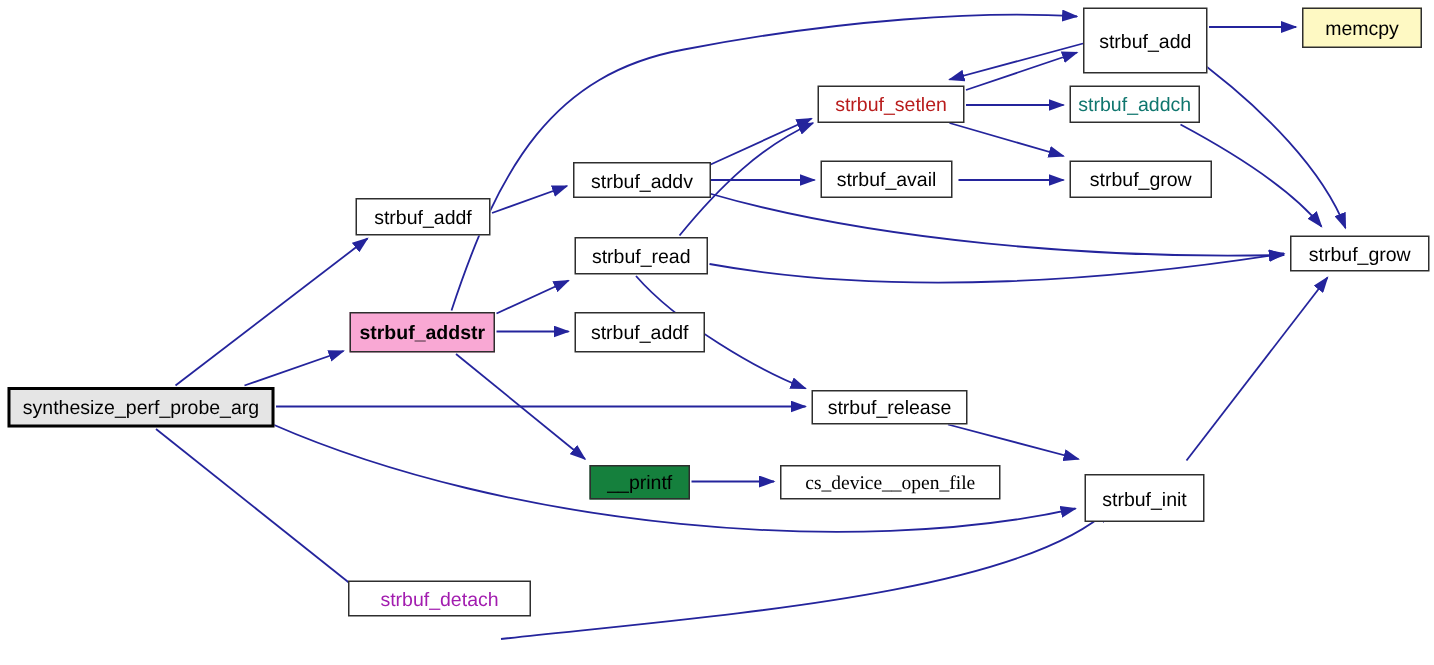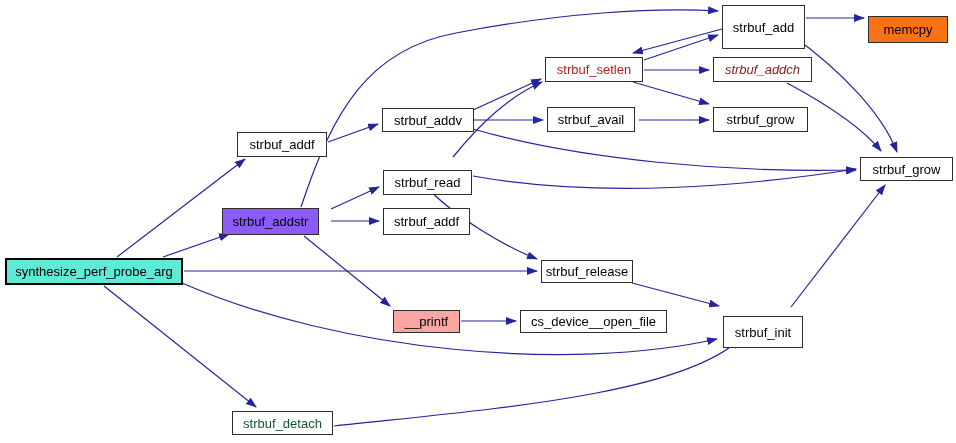--- a/index.html
+++ b/index.html
@@ -63,32 +63,32 @@
         <path d="M633,82 L709,104" fill="none" stroke="#24249c" stroke-width="1.2" marker-end="url(#arrow)"></path>
         <path d="M639,120 L709,120" fill="none" stroke="#24249c" stroke-width="1.2" marker-end="url(#arrow)"></path>
         <path d="M806,18 L864,18" fill="none" stroke="#24249c" stroke-width="1.2" marker-end="url(#arrow)"></path>
         <path d="M789,33 C846,74 883,116 897,152" fill="none" stroke="#24249c" stroke-width="1.2" marker-end="url(#arrow)"></path>
         <path d="M787,83 C830,106 864,130 881,151" fill="none" stroke="#24249c" stroke-width="1.2" marker-end="url(#arrow)"></path>
         <path d="M632,283 L719,306" fill="none" stroke="#24249c" stroke-width="1.2" marker-end="url(#arrow)"></path>
         <path d="M791,307 L885,185" fill="none" stroke="#24249c" stroke-width="1.2" marker-end="url(#arrow)"></path>
       </g>
   </svg>
   <div>
-      <div class="node main" style="left: 5px; top: 258px; width: 178px; height: 27px; background: #5eead4; border-color: rgb(0, 0, 0); color: rgb(0, 0, 0);">synthesize_perf_probe_arg</div>
+      <div class="node main" style="left: 5px; top: 258px; width: 178px; height: 27px; background: #e5e5e5; border-color: rgb(0, 0, 0); color: rgb(0, 0, 0);">synthesize_perf_probe_arg</div>
       <div class="node" style="left: 237px; top: 132px; width: 90px; height: 25px; background: rgb(255, 255, 255); border-color: rgb(46, 46, 46); color: rgb(0, 0, 0);">strbuf_addf</div>
-      <div class="node" style="left: 222px; top: 208px; width: 97px; height: 27px; background: #8b5cf6; border-color: rgb(46, 46, 46); color: rgb(0, 0, 0);">strbuf_addstr</div>
-      <div class="node" style="left: 232px; top: 411px; width: 101px; height: 24px; background: rgb(255, 255, 255); border-color: rgb(46, 46, 46); color: #14532d;">strbuf_detach</div>
+      <div class="node" style="left: 233px; top: 208px; width: 97px; height: 27px; background: #f9a8d4; border-color: rgb(46, 46, 46); color: rgb(0, 0, 0); font-weight: bold;">strbuf_addstr</div>
+      <div class="node" style="left: 232px; top: 387px; width: 122px; height: 24px; background: rgb(255, 255, 255); border-color: rgb(46, 46, 46); color: #a21caf;">strbuf_detach</div>
       <div class="node" style="left: 382px; top: 108px; width: 92px; height: 24px; background: rgb(255, 255, 255); border-color: rgb(46, 46, 46); color: rgb(0, 0, 0);">strbuf_addv</div>
-      <div class="node" style="left: 383px; top: 158px; width: 89px; height: 25px; background: rgb(255, 255, 255); border-color: rgb(46, 46, 46); color: rgb(0, 0, 0); margin-top: 12px;">strbuf_read</div>
+      <div class="node" style="left: 383px; top: 158px; width: 89px; height: 25px; background: rgb(255, 255, 255); border-color: rgb(46, 46, 46); color: rgb(0, 0, 0);">strbuf_read</div>
       <div class="node" style="left: 383px; top: 208px; width: 87px; height: 27px; background: rgb(255, 255, 255); border-color: rgb(46, 46, 46); color: rgb(0, 0, 0);">strbuf_addf</div>
-      <div class="node" style="left: 393px; top: 310px; width: 67px; height: 23px; background: #fca5a5; border-color: rgb(46, 46, 46); color: rgb(0, 0, 0);">__printf</div>
-      <div class="node" style="left: 520px; top: 310px; width: 147px; height: 23px; background: rgb(255, 255, 255); border-color: rgb(46, 46, 46); color: rgb(0, 0, 0);">cs_device__open_file</div>
+      <div class="node" style="left: 393px; top: 310px; width: 67px; height: 23px; background: #15803d; border-color: rgb(46, 46, 46); color: rgb(0, 0, 0);">__printf</div>
+      <div class="node" style="left: 520px; top: 310px; width: 147px; height: 23px; background: rgb(255, 255, 255); border-color: rgb(46, 46, 46); color: rgb(0, 0, 0); font-family: Liberation Serif, serif;">cs_device__open_file</div>
       <div class="node" style="left: 545px; top: 57px; width: 98px; height: 25px; background: rgb(255, 255, 255); border-color: rgb(46, 46, 46); color: #b91c1c;">strbuf_setlen</div>
       <div class="node" style="left: 547px; top: 107px; width: 88px; height: 25px; background: rgb(255, 255, 255); border-color: rgb(46, 46, 46); color: rgb(0, 0, 0);">strbuf_avail</div>
-      <div class="node" style="left: 541px; top: 260px; width: 92px; height: 23px; background: rgb(255, 255, 255); border-color: rgb(46, 46, 46); color: rgb(0, 0, 0); text-align: center;">strbuf_release</div>
+      <div class="node" style="left: 541px; top: 260px; width: 104px; height: 23px; background: rgb(255, 255, 255); border-color: rgb(46, 46, 46); color: rgb(0, 0, 0); text-align: center;">strbuf_release</div>
       <div class="node" style="left: 722px; top: 5px; width: 83px; height: 44px; background: rgb(255, 255, 255); border-color: rgb(46, 46, 46); color: rgb(0, 0, 0);">strbuf_add</div>
-      <div class="node" style="left: 713px; top: 57px; width: 99px; height: 25px; background: rgb(255, 255, 255); border-color: rgb(46, 46, 46); color: #7f1d1d; font-style: italic;">strbuf_addch</div>
+      <div class="node" style="left: 713px; top: 57px; width: 87px; height: 25px; background: rgb(255, 255, 255); border-color: rgb(46, 46, 46); color: #0f766e;">strbuf_addch</div>
       <div class="node" style="left: 713px; top: 107px; width: 95px; height: 25px; background: rgb(255, 255, 255); border-color: rgb(46, 46, 46); color: rgb(0, 0, 0);">strbuf_grow</div>
       <div class="node" style="left: 723px; top: 316px; width: 80px; height: 32px; background: rgb(255, 255, 255); border-color: rgb(46, 46, 46); color: rgb(0, 0, 0);">strbuf_init</div>
-      <div class="node" style="left: 868px; top: 16px; width: 80px; height: 27px; background: #f97316; border-color: rgb(46, 46, 46); color: rgb(0, 0, 0);">memcpy</div>
+      <div class="node" style="left: 868px; top: 5px; width: 80px; height: 27px; background: #fef9c3; border-color: rgb(46, 46, 46); color: rgb(0, 0, 0);">memcpy</div>
       <div class="node" style="left: 860px; top: 157px; width: 93px; height: 24px; background: rgb(255, 255, 255); border-color: rgb(46, 46, 46); color: rgb(0, 0, 0);">strbuf_grow</div>
     </div>
 </div>
 
 </body></html>

